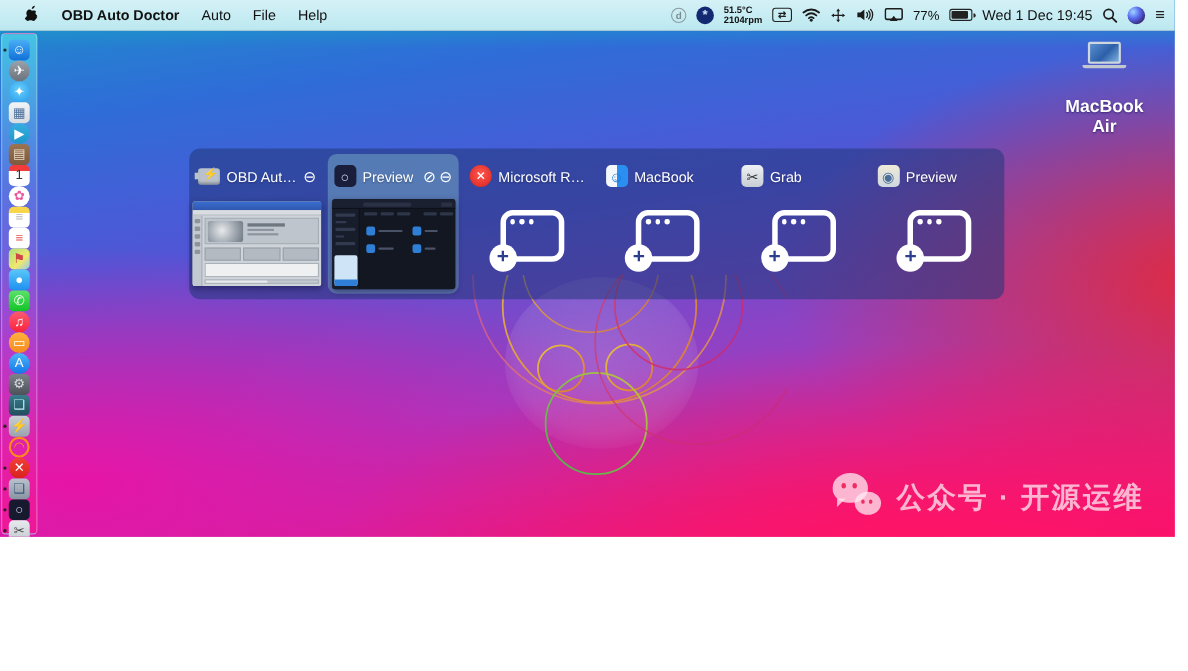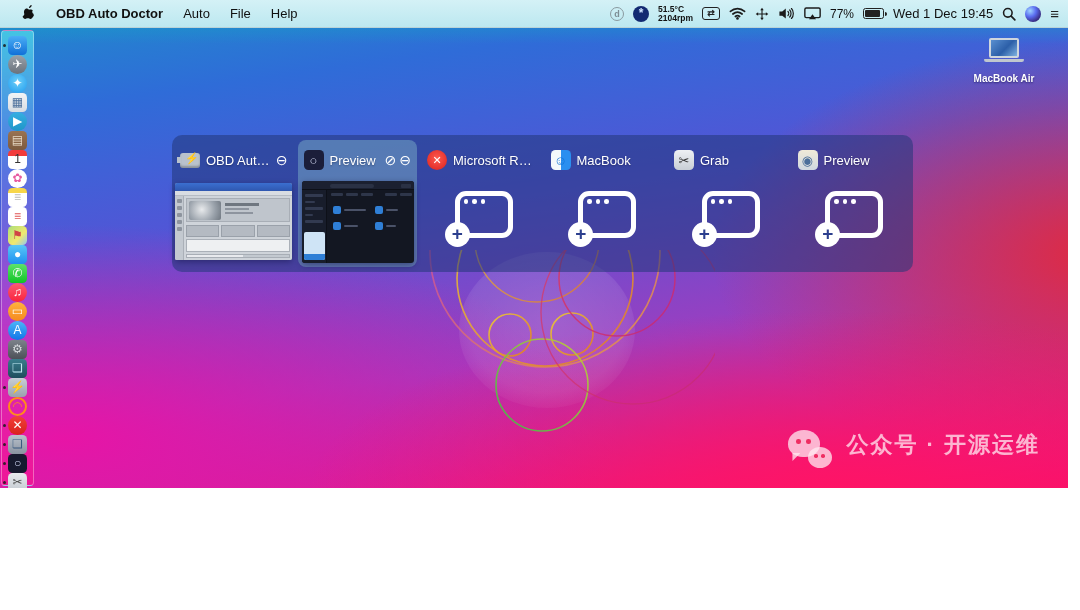--- a/index.html
+++ b/index.html
@@ -107,28 +107,28 @@
   .term-row { position:absolute; height:8px; }
   .term-ic { position:absolute; left:0; top:0; width:8px; height:8px; background:#2f7fd6; border-radius:2px; }
   .term-ln { position:absolute; left:11px; top:2.5px; width:22px; height:2.5px; background:#4a5268; border-radius:1px; }
 
   
   #device-icon { position:absolute; right:22px; top:38px; width:84px; text-align:center; z-index:20; }
   .laptop { display:inline-block; position:relative; width:40px; height:28px; }
   .laptop .screen { position:absolute; left:5px; top:0; width:30px; height:20px; background:#cfd6dd; border-radius:2px; padding:2px; }
   .laptop .screen i { display:block; width:100%; height:100%; background:linear-gradient(135deg,#5a8fd0 0%, #2c5fa8 55%, #7fb2e0 100%); }
   .laptop .base { position:absolute; left:0; bottom:4px; width:40px; height:3.5px; background:#c0c7ce; border-radius:1px 1px 3px 3px; }
-  .device-label { margin-top:3px; font-size:10px; font-weight:bold; color:#fff; text-shadow:0 1px 2px rgba(0,0,60,.55); }
+  .device-label { margin-top:18px; font-size:16px; font-weight:bold; color:#fff; text-shadow:0 1px 2px rgba(0,0,60,.55); }
 
   
   #wall-art { position:absolute; left:395px; top:250px; z-index:5; pointer-events:none; }
 
   
-  #watermark { position:absolute; right:28px; bottom:18px; display:flex; align-items:flex-start; gap:12px; z-index:20;
-    color:rgba(255,235,242,.75); font-size:22px; font-weight:bold; letter-spacing:2px; }
+  #watermark { position:absolute; right:28px; bottom:18px; display:flex; align-items:flex-end; gap:12px; z-index:20;
+    color:rgba(255,235,242,.75); font-size:26px; font-weight:bold; letter-spacing:2px; }
   .wx-icon { position:relative; width:46px; height:40px; }
   .wx-big { position:absolute; left:0; top:0; width:32px; height:27px; background:rgba(255,235,242,.75); border-radius:50% 50% 46% 46%; }
   .wx-big::after { content:""; position:absolute; left:4px; bottom:-4px; width:8px; height:8px; background:inherit; clip-path:polygon(0 0, 100% 0, 0 100%); }
   .wx-small { position:absolute; right:2px; bottom:2px; width:24px; height:21px; background:rgba(255,235,242,.75); border-radius:50%; }
   .wx-eye { position:absolute; width:4.5px; height:4.5px; border-radius:50%; background:#ef2d62; }
 
   .noselect { user-select:none; }
 </style>
 </head>
 <body class="noselect">

